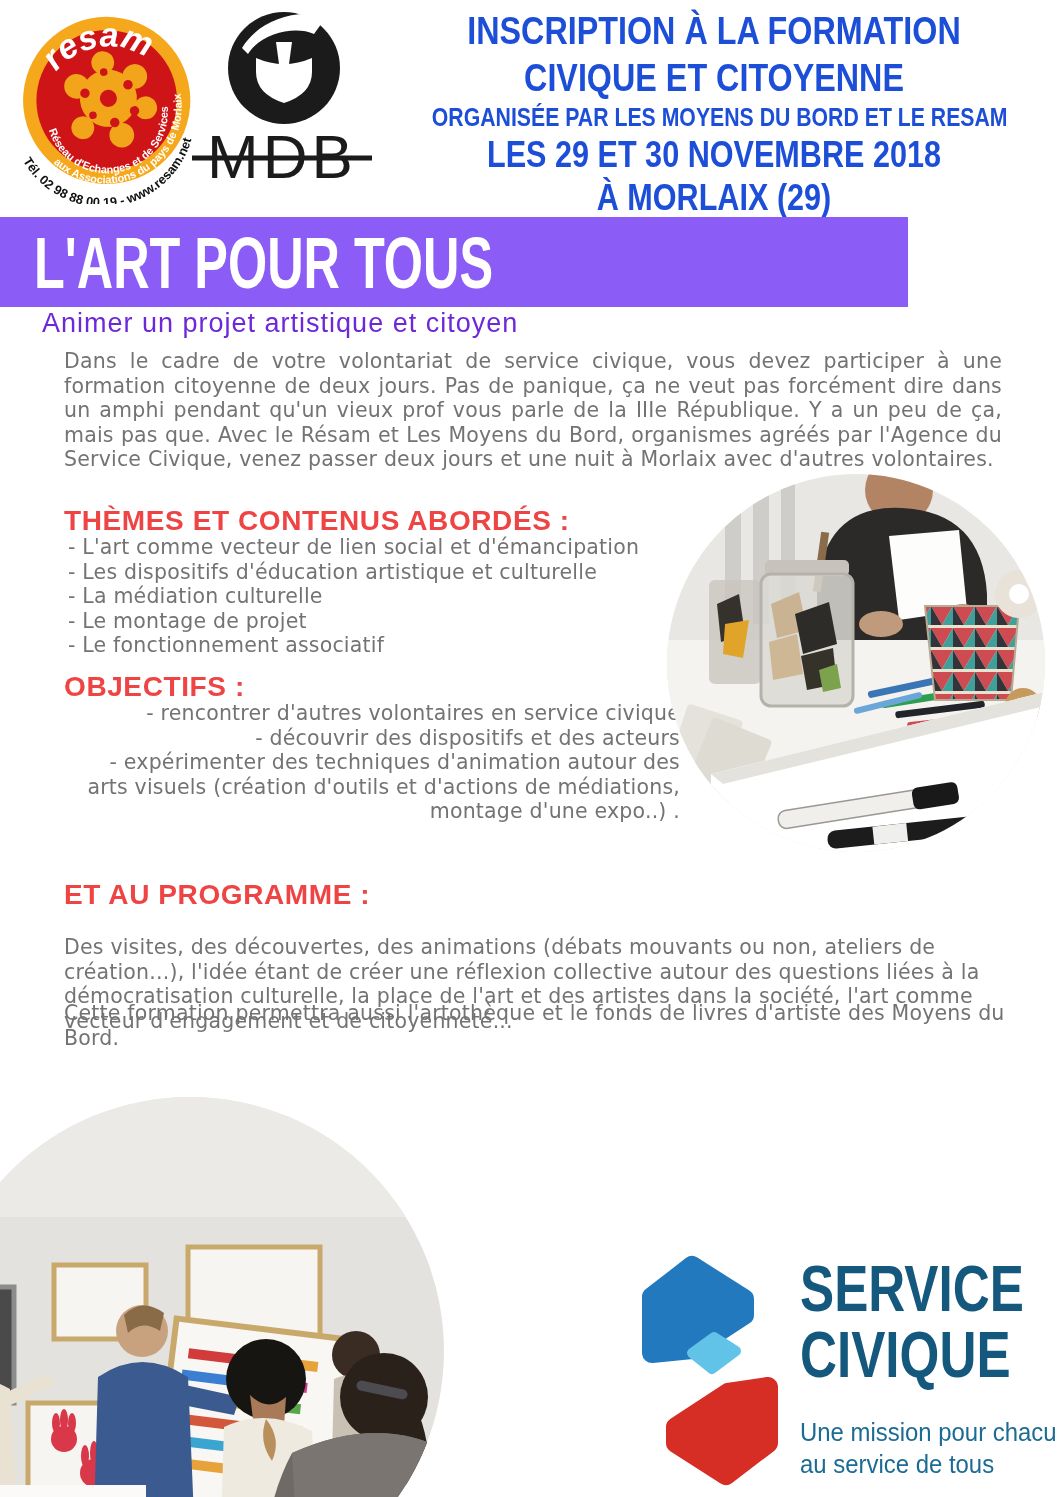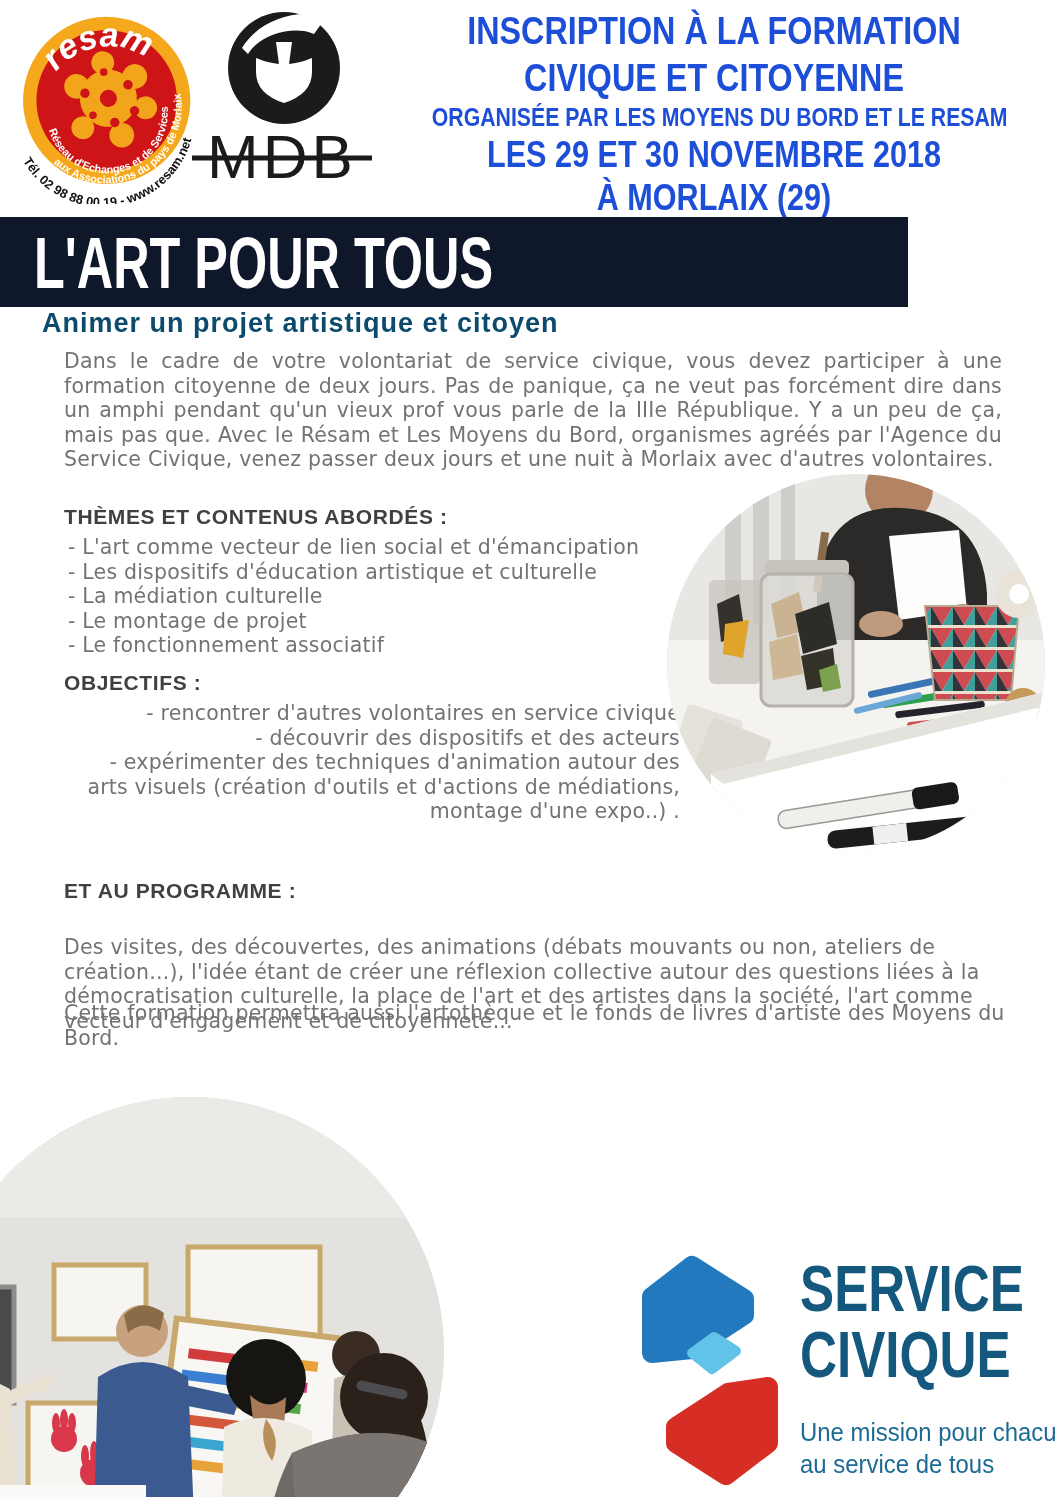--- a/index.html
+++ b/index.html
@@ -7,29 +7,29 @@
         font-family:"Liberation Sans",sans-serif;}
   
   #resam-logo{position:absolute;left:12px;top:12px;width:190px;height:192px;}
   #mdb-logo{position:absolute;left:192px;top:6px;width:180px;height:196px;}
   #title-block{position:absolute;left:382px;top:8px;width:664px;text-align:center;color:#1d4ed8;font-weight:bold;}
   .tline{display:block;transform:scaleX(0.85);transform-origin:50% 50%;white-space:nowrap;}
   .t-big{font-size:38px;line-height:47px;letter-spacing:0px;}
   .t-mid{font-size:25px;line-height:31px;}
   .t-date{font-size:36px;line-height:43px;}
   
-  #banner{position:absolute;left:0;top:217px;width:908px;height:90px;background:#0f172a;}
+  #banner{position:absolute;left:0;top:217px;width:908px;height:90px;background:#8b5cf6;}
   #banner-title{position:absolute;left:34px;top:0;height:90px;line-height:92px;color:#ffffff;
      font-size:72px;font-weight:bold;letter-spacing:0px;transform:scaleX(0.70);transform-origin:0 50%;white-space:nowrap;}
   
-  #intro-heading{position:absolute;left:42px;top:308px;font-size:27px;font-weight:bold;color:#0c4a6e;letter-spacing:1px;}
+  #intro-heading{position:absolute;left:42px;top:308px;font-size:27px;font-weight:normal;color:#6d28d9;letter-spacing:1px;}
   .bodytext{font-family:"DejaVu Sans",sans-serif;font-size:20.5px;line-height:24.6px;color:#737373;letter-spacing:0.2px;}
   #intro-body{position:absolute;left:64px;top:349px;width:938px;text-align:justify;}
   
-  .sec-head{position:absolute;left:64px;font-size:21px;font-weight:bold;color:#404040;letter-spacing:0.6px;text-align:right;}
+  .sec-head{position:absolute;left:64px;font-size:28px;font-weight:bold;color:#ef4444;letter-spacing:0.6px;text-align:right;}
   .sec-list{position:absolute;left:64px;margin:4px;padding:0;list-style:none;}
   .sec-list li{margin:0;padding:0;}
   #themes-head{top:505px;}
   #themes-list{top:531px;width:720px;}
   #objectifs-head{top:671px;}
   #objectifs-list{top:697px;width:612px;text-align:right;}
   #programme-head{top:879px;}
   #programme-body{position:absolute;left:64px;top:903px;width:948px;text-align:left;margin-top:32px;}
   #programme-note{position:absolute;left:64px;top:1001px;width:948px;}
   

